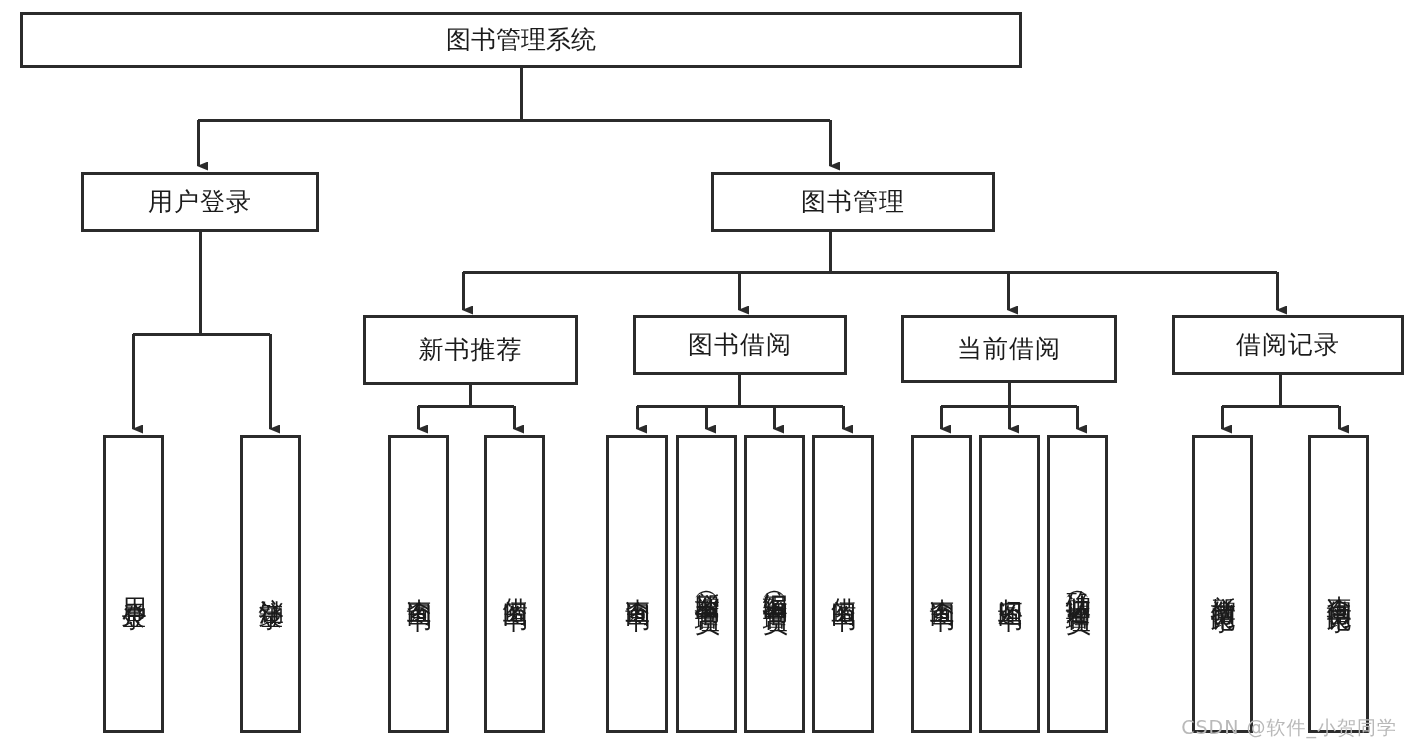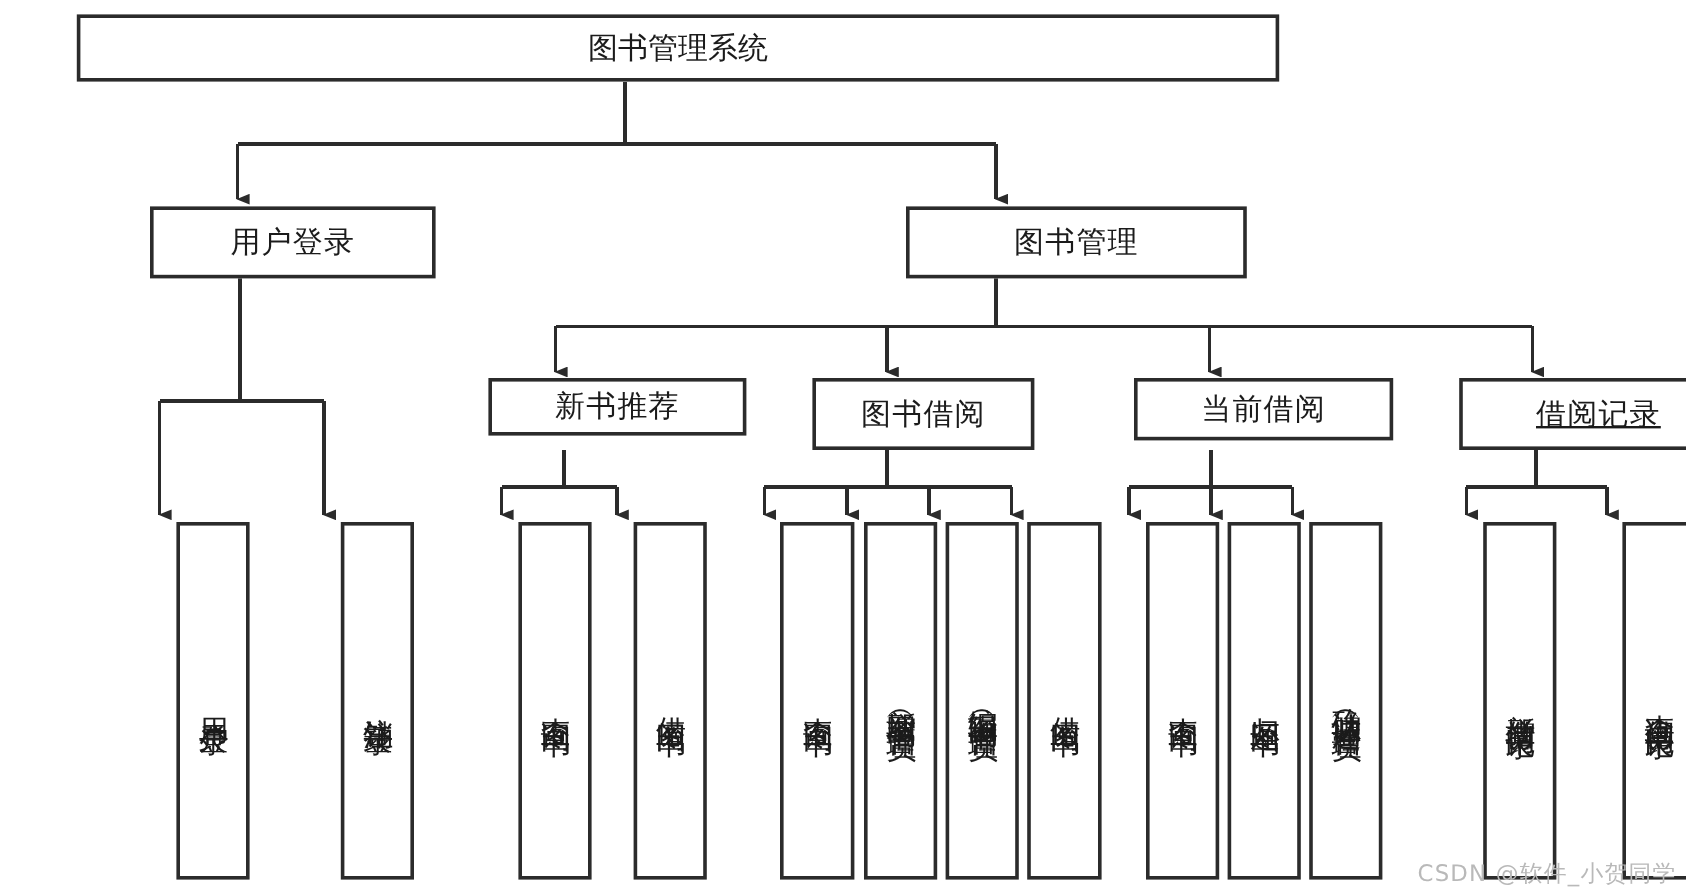--- a/index.html
+++ b/index.html
@@ -10,21 +10,20 @@
   #stage{position:relative;width:1405px;height:747px;background:#fff;}
   svg#wires{position:absolute;left:0;top:0;width:1405px;height:747px;}
   .node{
     position:absolute;
     box-sizing:border-box;
     background:#ffffff;
     border:3px solid #2b2b2b;
     display:flex;align-items:center;justify-content:center;
     color:#1b1b1b;
     line-height:1.05;
-    margin-left:44px;
   }
   .node.horiz{font-size:25px;letter-spacing:1px;}
   .node.root{font-size:25px;}
   .node.leaf{
     font-size:25px;
     writing-mode:vertical-rl;
     text-orientation:upright;
     letter-spacing:3px;
     padding:6px 0;
     white-space:nowrap;
@@ -107,30 +106,30 @@
     <span>图书管理系统</span>
   </div>
 
   <div class="node horiz" style="left:81px;top:172px;width:238px;height:60px;">
     <span>用户登录</span>
   </div>
   <div class="node horiz" style="left:711px;top:172px;width:284px;height:60px;">
     <span>图书管理</span>
   </div>
 
-  <div class="node horiz" style="left:363px;top:315px;width:215px;height:48px;">
+  <div class="node horiz" style="left:363px;top:315px;width:215px;height:70px;">
     <span>新书推荐</span>
   </div>
-  <div class="node horiz" style="left:633px;top:315px;width:185px;height:60px;">
+  <div class="node horiz" style="left:633px;top:315px;width:214px;height:60px;">
     <span>图书借阅</span>
   </div>
-  <div class="node horiz" style="left:901px;top:315px;width:216px;height:52px;">
+  <div class="node horiz" style="left:901px;top:315px;width:216px;height:68px;">
     <span>当前借阅</span>
   </div>
-  <div class="node horiz" style="left:1172px;top:315px;width:232px;height:60px;text-decoration:underline;">
+  <div class="node horiz" style="left:1172px;top:315px;width:232px;height:60px;">
     <span>借阅记录</span>
   </div>
 
   <div class="node leaf" style="left:103px;top:435px;width:61px;height:298px;">
     <span class="leaf-text">用户登录</span>
   </div>
   <div class="node leaf" style="left:240px;top:435px;width:61px;height:298px;">
     <span class="leaf-text">注销登录</span>
   </div>
 

